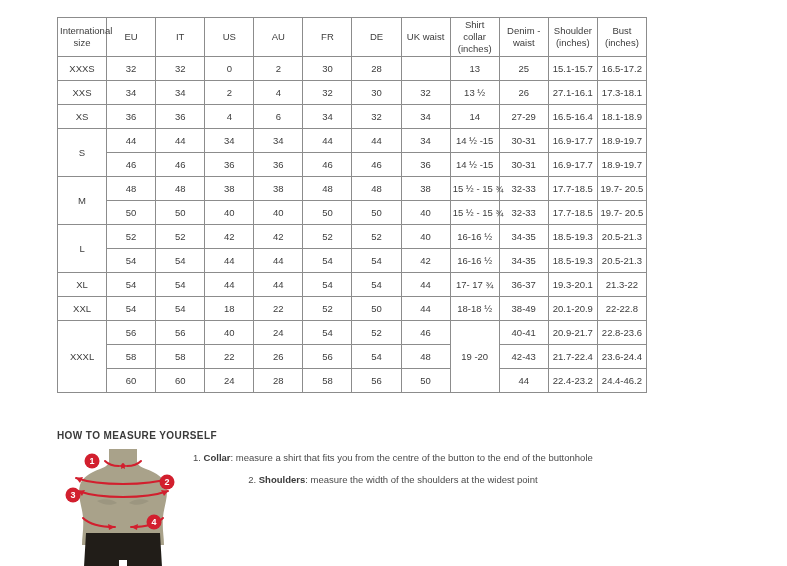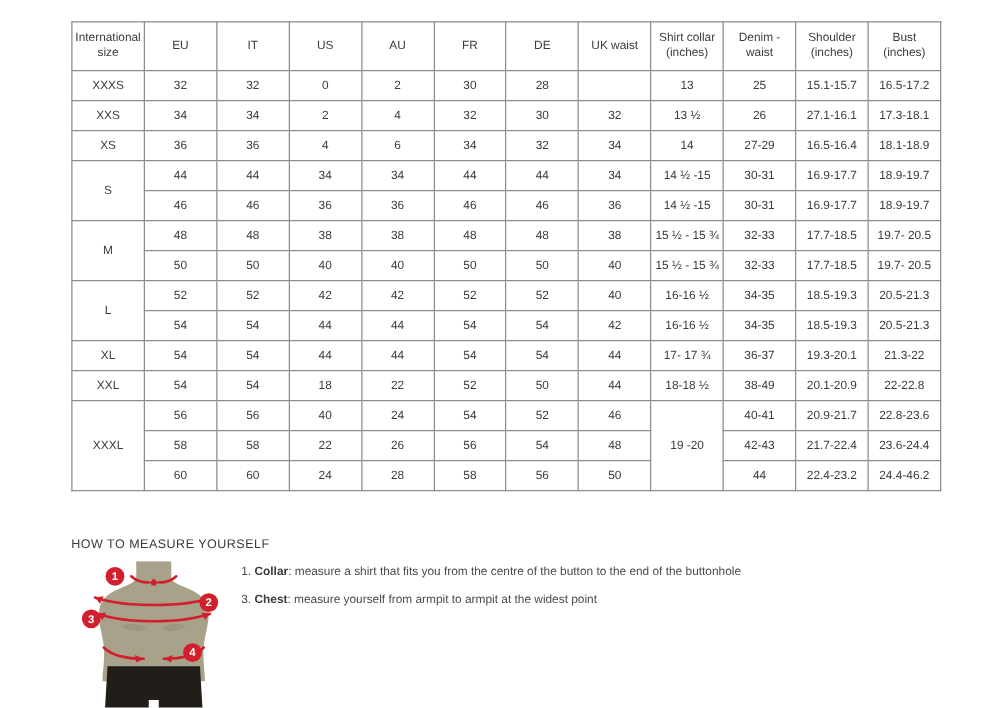--- a/index.html
+++ b/index.html
@@ -8,50 +8,51 @@
     width: 787px; height: 566px;
     background: #ffffff;
     font-family: "Liberation Sans", sans-serif;
     position: relative;
     overflow: hidden;
   }
   .table-wrap { position: absolute; left: 57px; top: 17px; }
   table.size-table {
     border-collapse: collapse;
     table-layout: fixed;
-    width: 696px;
+    width: 590px;
   }
   table.size-table th, table.size-table td {
     border: 1px solid #8c8c8c;
     text-align: center;
     vertical-align: middle;
     color: #3c3c3c;
     font-size: 9.5px;
     line-height: 1.25;
     padding: 0 2px;
     font-weight: normal;
   }
   table.size-table th { height: 39px; }
   table.size-table td { height: 24px; white-space: nowrap; }
 
   .measure { position: absolute; left: 57px; top: 430px; width: 700px; }
   .measure-title {
     font-size: 10px;
-    font-weight: normal;
+    font-weight: bold;
     color: #3a3a3a;
     letter-spacing: 0.4px;
   }
   .measure-body { display: flex; margin-top: 8px; }
   .figure-box { width: 128px; height: 118px; flex: 0 0 auto; position: relative; margin-left: 2px; }
   .measure-list { margin-left: 6px; padding-top: 3px; }
   .measure-item {
     font-size: 9.5px;
     color: #4a4a4a;
     margin-bottom: 10.5px;
     white-space: nowrap;
+    text-align: center;
   }
   .measure-item b { color: #3a3a3a; }
 </style>
 </head>
 <body>
 
 <div class="table-wrap">
   <table class="size-table">
     <thead>
       <tr>
@@ -321,18 +322,18 @@
           <text x="95" y="76.2" fill="#ffffff">4</text>
         </g>
       </svg>
     </div>
     <div class="measure-list">
       <div class="measure-item">
         <span>1.</span>
         <b>Collar</b><span>: measure a shirt that fits you from the centre of the button to the end of the buttonhole</span>
       </div>
       <div class="measure-item">
-        <span>3.</span>
-        <b>Chest</b><span>: measure yourself from armpit to armpit at the widest point</span>
+        <span>2.</span>
+        <b>Shoulders</b><span>: measure the width of the shoulders at the widest point</span>
       </div>
     </div>
   </div>
 </div>
 
 </body></html>

